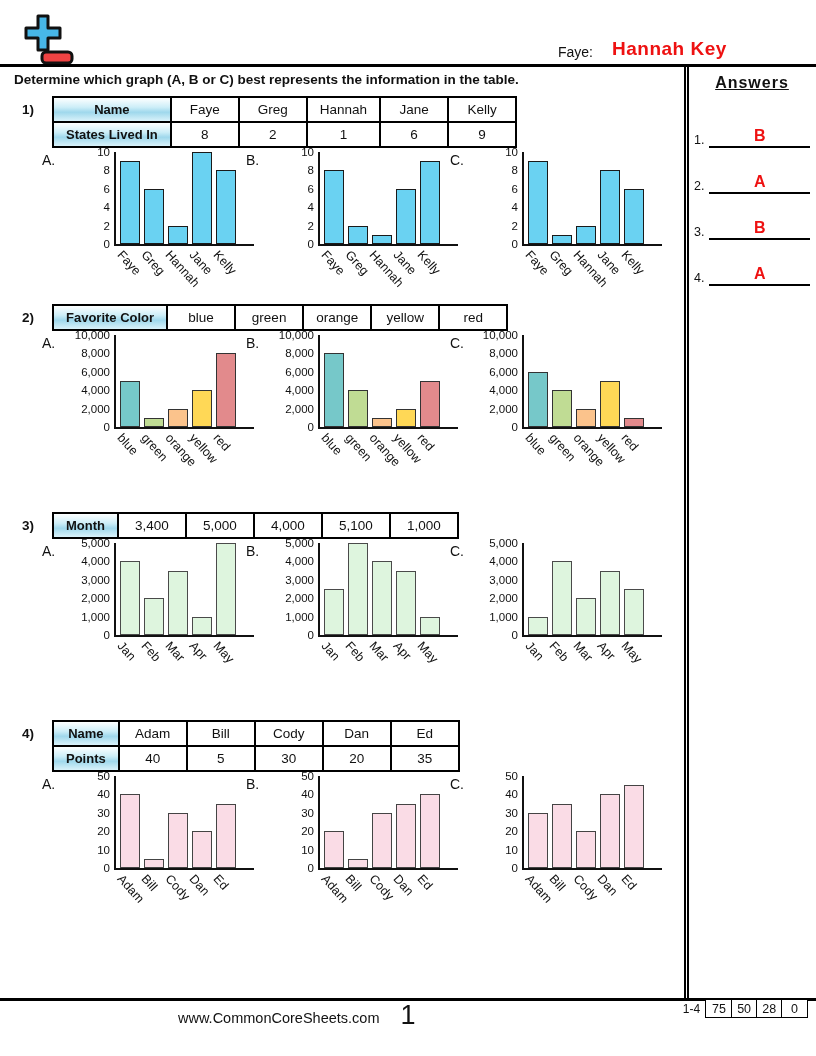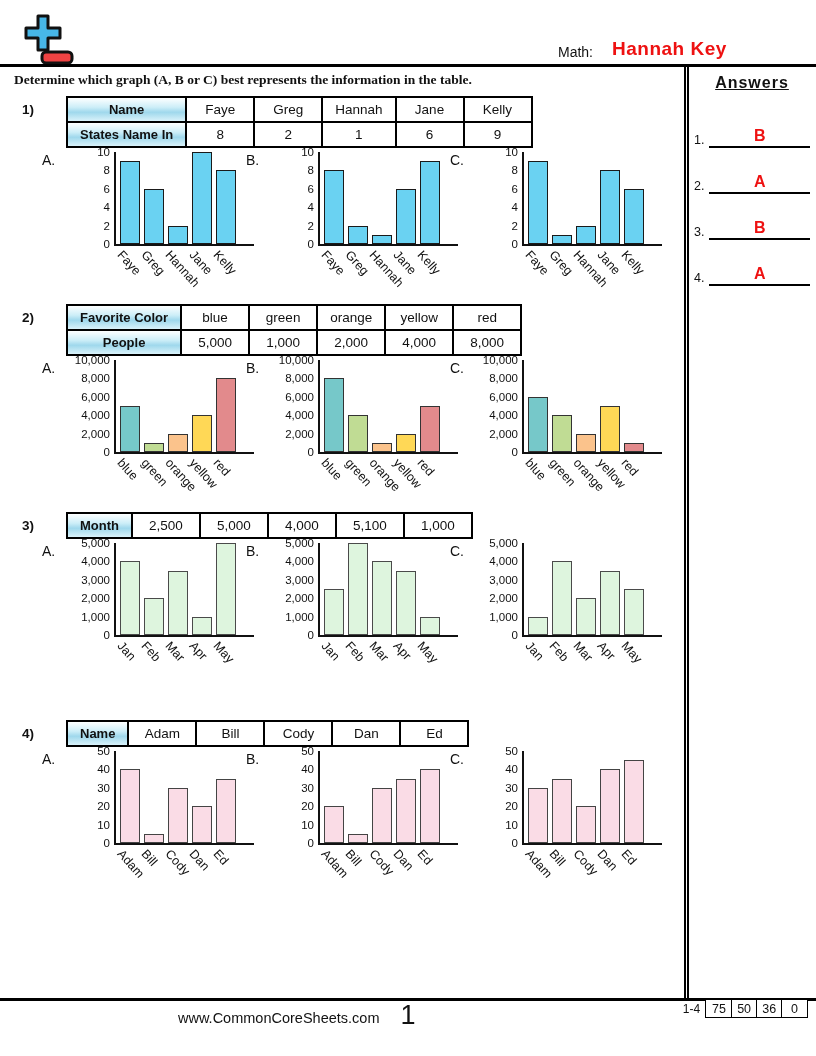--- a/index.html
+++ b/index.html
@@ -6,38 +6,38 @@
   body { background:#888; font-family:"Liberation Sans", sans-serif; }
   .page { position:relative; width:816px; height:1056px; background:#fff; margin:0 auto; overflow:hidden; color:#111; }
 
   
   .logo { position:absolute; left:22px; top:12px; width:60px; height:56px; }
   .logo svg { display:block; }
   .page-title { position:absolute; left:208px; top:40px; width:250px; text-align:center; font-size:16.5px; font-weight:normal; }
   .name-label { position:absolute; left:558px; top:44px; font-size:14px; }
   .answer-key { position:absolute; left:612px; top:38px; font-size:19px; font-weight:bold; color:var(--answer-red,#e11); letter-spacing:.5px; }
   .header-rule { position:absolute; left:0; top:64px; width:816px; border-top:3px solid #000; }
-  .instruction { position:absolute; left:14px; top:72px; width:660px; font-size:13.5px; font-weight:bold;font-family:Liberation Serif, serif; }
+  .instruction { position:absolute; left:14px; top:72px; width:660px; font-size:13.5px; font-weight:bold; }
 
   
   .answers-divider { position:absolute; left:684px; top:67px; height:931px; width:5px; border-left:2px solid #000; border-right:2px solid #000; box-sizing:border-box; }
   .answers-panel { position:absolute; left:694px; top:74px; width:116px; }
   .answers-title { text-align:center; font-size:16px; font-weight:bold; text-decoration:underline; letter-spacing:1px; }
   .answers-list { margin-top:10px; }
   .answer-item { display:flex; align-items:flex-end; height:46px; }
   .anum { font-size:12.5px; margin-right:5px; padding-bottom:1px; }
   .aletter-box { flex:1; border-bottom:2px solid #000; text-align:center; padding-bottom:1px; }
   .aletter { color:var(--answer-red,#e11); font-weight:bold; font-size:16px; }
 
   
   .problems { position:absolute; left:22px; top:96px; width:664px; }
   .problem { height:208px; }
   .table-row-wrap { display:flex; align-items:flex-start; }
   .pnum { font-size:13.5px; font-weight:bold; width:24px; padding-top:6px; }
-  table.data-table { border-collapse:collapse; margin-left:20px; }
+  table.data-table { border-collapse:collapse; margin-left:6px; }
   table.data-table th.rowhead {
     border:2.5px solid #000; font-size:13px; font-weight:bold; padding:4px 12px;
     background:linear-gradient(180deg,#fdffff 0%,#cdeef8 40%,#9fd8ec 62%,#d9f2fa 100%);
   }
   table.data-table td { border:2px solid #000; font-size:13.5px; text-align:center; padding:4px 12px; min-width:42px; background:#fff; }
   .graphs-row { display:flex; margin-left:20px; margin-top:4px; height:150px; }
   .graph { display:flex; width:204px; flex-shrink:0; }
   .gletter { width:24px; font-size:14px; padding-top:0px; }
   .yaxis { position:relative; width:48px; height:92px; }
   .yaxis span { position:absolute; right:4px; font-size:11.5px; white-space:nowrap; }
@@ -65,41 +65,41 @@
 <body>
 
 <div class="page">
 
   <div class="logo">
     <svg width="60" height="56" viewBox="0 0 60 56">
       <path d="M16 4 h10 v12 h12 v10 h-12 v12 h-10 v-12 h-12 v-10 h12 z" fill="#47b7e8" stroke="#111" stroke-width="3" stroke-linejoin="round"></path>
       <rect x="20" y="40" width="30" height="11" rx="4" fill="#ef4343" stroke="#111" stroke-width="3"></rect>
     </svg>
   </div>
-  <span class="name-label">Math:</span>
+  <span class="name-label">Faye:</span>
   <span class="answer-key">Hannah Key</span>
   <div class="header-rule"></div>
   <div class="instruction">Determine which graph (A, B or C) best represents the information in the table.</div>
 
   <main class="problems">
   <section class="problem">
     <div class="table-row-wrap">
       <span class="pnum">1)</span>
       <table class="data-table">
         <tbody>
           <tr>
                 <th class="rowhead">Name</th>
                 <td>Faye</td>
                 <td>Greg</td>
                 <td>Hannah</td>
                 <td>Jane</td>
                 <td>Kelly</td>
               </tr>
           <tr>
-                <th class="rowhead">States Name In</th>
+                <th class="rowhead">States Lived In</th>
                 <td>8</td>
                 <td>2</td>
                 <td>1</td>
                 <td>6</td>
                 <td>9</td>
               </tr>
         </tbody>
       </table>
     </div>
     <div class="graphs-row">
@@ -195,28 +195,20 @@
       <table class="data-table">
         <tbody>
           <tr>
                 <th class="rowhead">Favorite Color</th>
                 <td>blue</td>
                 <td>green</td>
                 <td>orange</td>
                 <td>yellow</td>
                 <td>red</td>
               </tr>
-          <tr>
-                <th class="rowhead">People</th>
-                <td>5,000</td>
-                <td>1,000</td>
-                <td>2,000</td>
-                <td>4,000</td>
-                <td>8,000</td>
-              </tr>
         </tbody>
       </table>
     </div>
     <div class="graphs-row">
   <div class="graph">
     <span class="gletter">A.</span>
     <div class="yaxis">
               <span style="top: calc(0% - 6px);">10,000</span>
               <span style="top: calc(20% - 6px);">8,000</span>
               <span style="top: calc(40% - 6px);">6,000</span>
@@ -300,21 +292,21 @@
 </div>
   </section>
 
   <section class="problem">
     <div class="table-row-wrap">
       <span class="pnum">3)</span>
       <table class="data-table">
         <tbody>
           <tr>
                 <th class="rowhead">Month</th>
-                <td>2,500</td>
+                <td>3,400</td>
                 <td>5,000</td>
                 <td>4,000</td>
                 <td>5,100</td>
                 <td>1,000</td>
               </tr>
         </tbody>
       </table>
     </div>
     <div class="graphs-row">
   <div class="graph">
@@ -408,20 +400,28 @@
       <span class="pnum">4)</span>
       <table class="data-table">
         <tbody>
           <tr>
                 <th class="rowhead">Name</th>
                 <td>Adam</td>
                 <td>Bill</td>
                 <td>Cody</td>
                 <td>Dan</td>
                 <td>Ed</td>
+              </tr>
+          <tr>
+                <th class="rowhead">Points</th>
+                <td>40</td>
+                <td>5</td>
+                <td>30</td>
+                <td>20</td>
+                <td>35</td>
               </tr>
         </tbody>
       </table>
     </div>
     <div class="graphs-row">
   <div class="graph">
     <span class="gletter">A.</span>
     <div class="yaxis">
               <span style="top: calc(0% - 6px);">50</span>
               <span style="top: calc(20% - 6px);">40</span>
@@ -531,17 +531,17 @@
   </aside>
 
   <div class="footer-rule"></div>
   <div class="site-url">www.CommonCoreSheets.com</div>
   <div class="page-num">1</div>
   <div class="score-area">
     <span class="score-label">1-4</span>
     <span class="score-boxes">
         <span class="score-cell">75</span>
         <span class="score-cell">50</span>
-        <span class="score-cell">36</span>
+        <span class="score-cell">28</span>
         <span class="score-cell">0</span>
       </span>
   </div>
 </div>
 
 </body></html>

